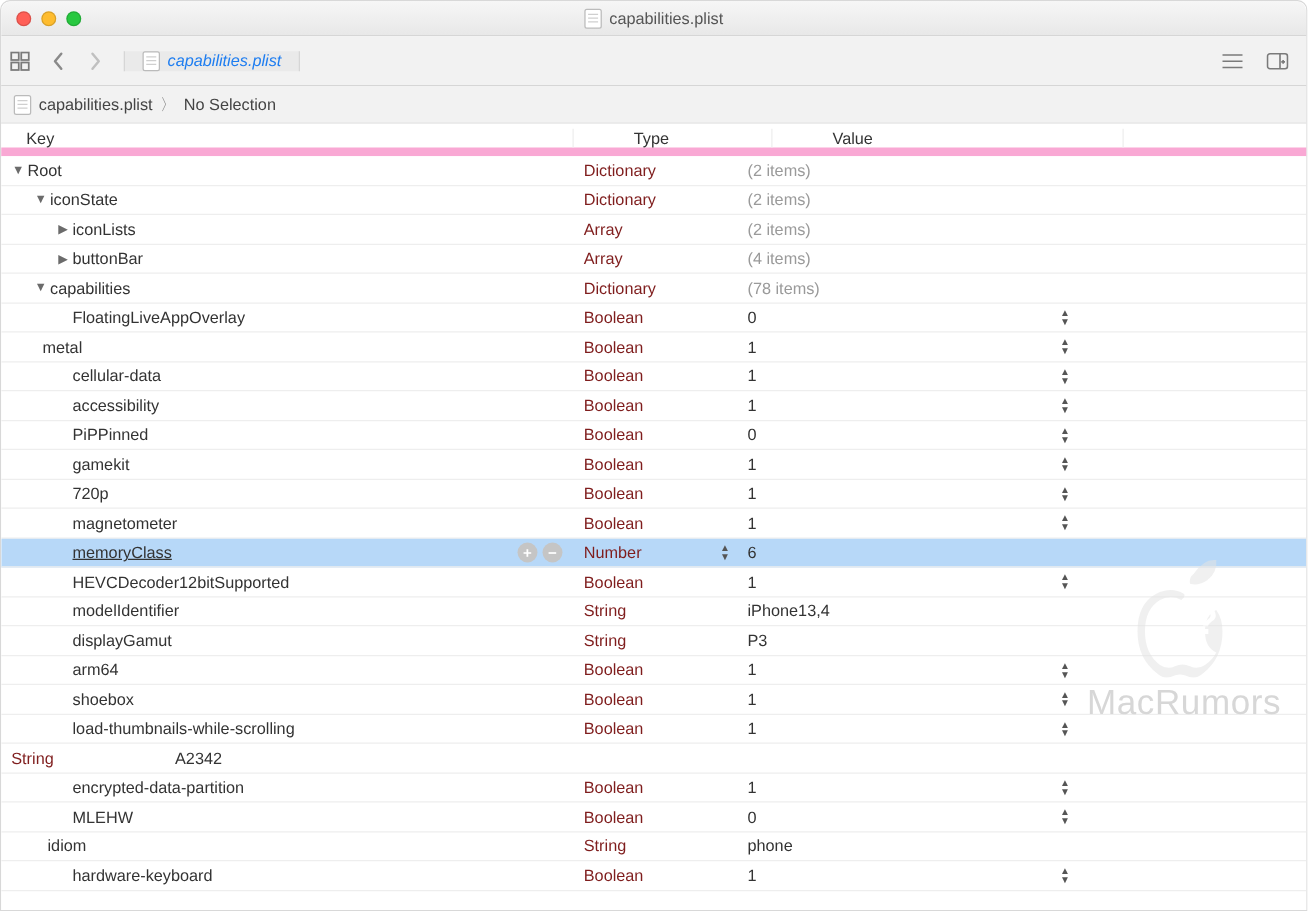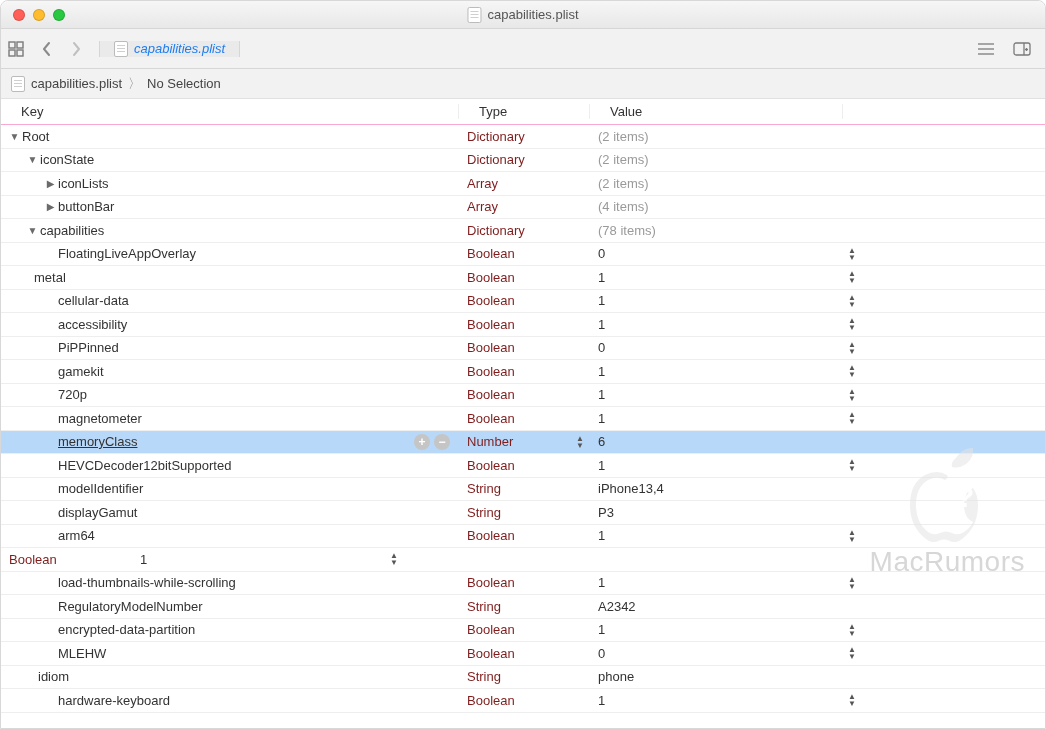--- a/index.html
+++ b/index.html
@@ -28,21 +28,21 @@
   .tool-right { margin-left:auto; display:flex; align-items:center; padding-right:6px; gap:2px;}
   .tool-right .tool-btn { width:34px; }
   .lines-icon svg { width:18px; height:14px; }
   .panel-icon svg { width:18px; height:14px; }
 
   
   .pathbar { height: 30px; background:#f2f2f2; border-bottom:1px solid #e1e1e1; display:flex; align-items:center; gap:6px; padding-left:10px; color:#444; }
   .chev { color:#888; }
 
   
-  .thead { height: 26px; border-bottom:1px solid #f9a8d4; display:flex; align-items:center; background:#fff;}
+  .thead { height: 26px; border-bottom:7px solid #f9a8d4; display:flex; align-items:flex-end; background:#fff;gap:28px;}
   .thead .th { padding-left: 20px; color:#333; font-weight:400;}
   .col-key { width: 458px; flex:0 0 458px; border-right:1px solid #eee;}
   .col-type { width: 131px; flex:0 0 131px; border-right:1px solid #eee;}
   .col-value { width: 253px; flex:0 0 253px; border-right:1px solid #eee;}
   .col-rest { flex:1; }
 
   
   .rows { flex:1; overflow:hidden; position:relative; background:#fff;}
   .row { height: 23.5px; display:flex; align-items:center; border-bottom:1px solid #eee; position: relative; }
   .row.selected { background:#b7d8f8; }
@@ -438,20 +438,24 @@
           <span class="valtext">1</span>
         </div>
         <div class="val-stepper-slot">
           <div class="val-stepper">
             <span>▲</span>
             <span>▼</span>
           </div>
         </div>
       </div>
       <div class="row">
+        <div class="cell kcell" style="padding-left: 44px;">
+          <span class="disclosure spacer">▶</span>
+          <span class="keytext">shoebox</span>
+        </div>
         <div class="cell tcell">
           <span class="typetext">Boolean</span>
         </div>
         <div class="cell vcell">
           <span class="valtext">1</span>
         </div>
         <div class="val-stepper-slot">
           <div class="val-stepper">
             <span>▲</span>
             <span>▼</span>
@@ -470,24 +474,20 @@
           <span class="valtext">1</span>
         </div>
         <div class="val-stepper-slot">
           <div class="val-stepper">
             <span>▲</span>
             <span>▼</span>
           </div>
         </div>
       </div>
       <div class="row">
-        <div class="cell kcell" style="padding-left: 44px;">
-          <span class="disclosure spacer">▶</span>
-          <span class="keytext">RegulatoryModelNumber</span>
-        </div>
         <div class="cell tcell">
           <span class="typetext">String</span>
         </div>
         <div class="cell vcell">
           <span class="valtext">A2342</span>
         </div>
         <div class="val-stepper-slot"></div>
       </div>
       <div class="row">
         <div class="cell kcell" style="padding-left: 44px;">

